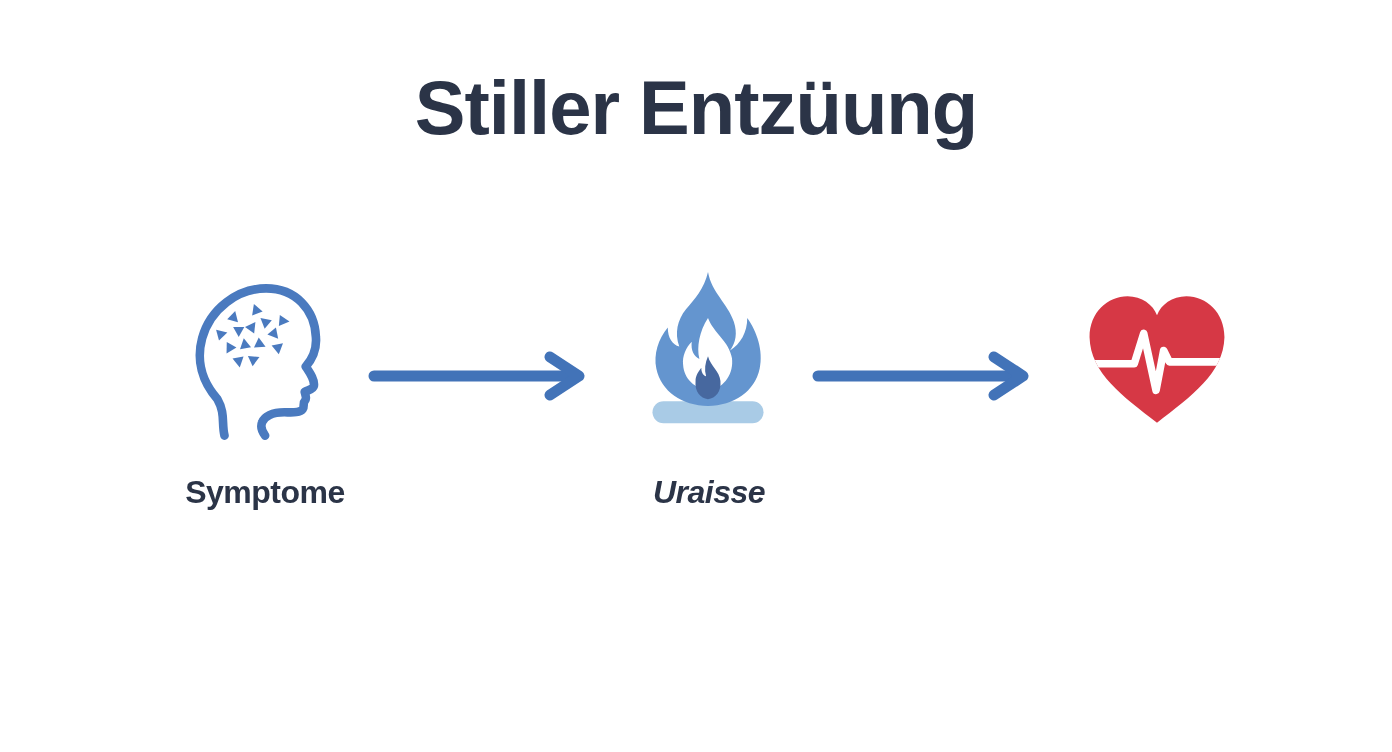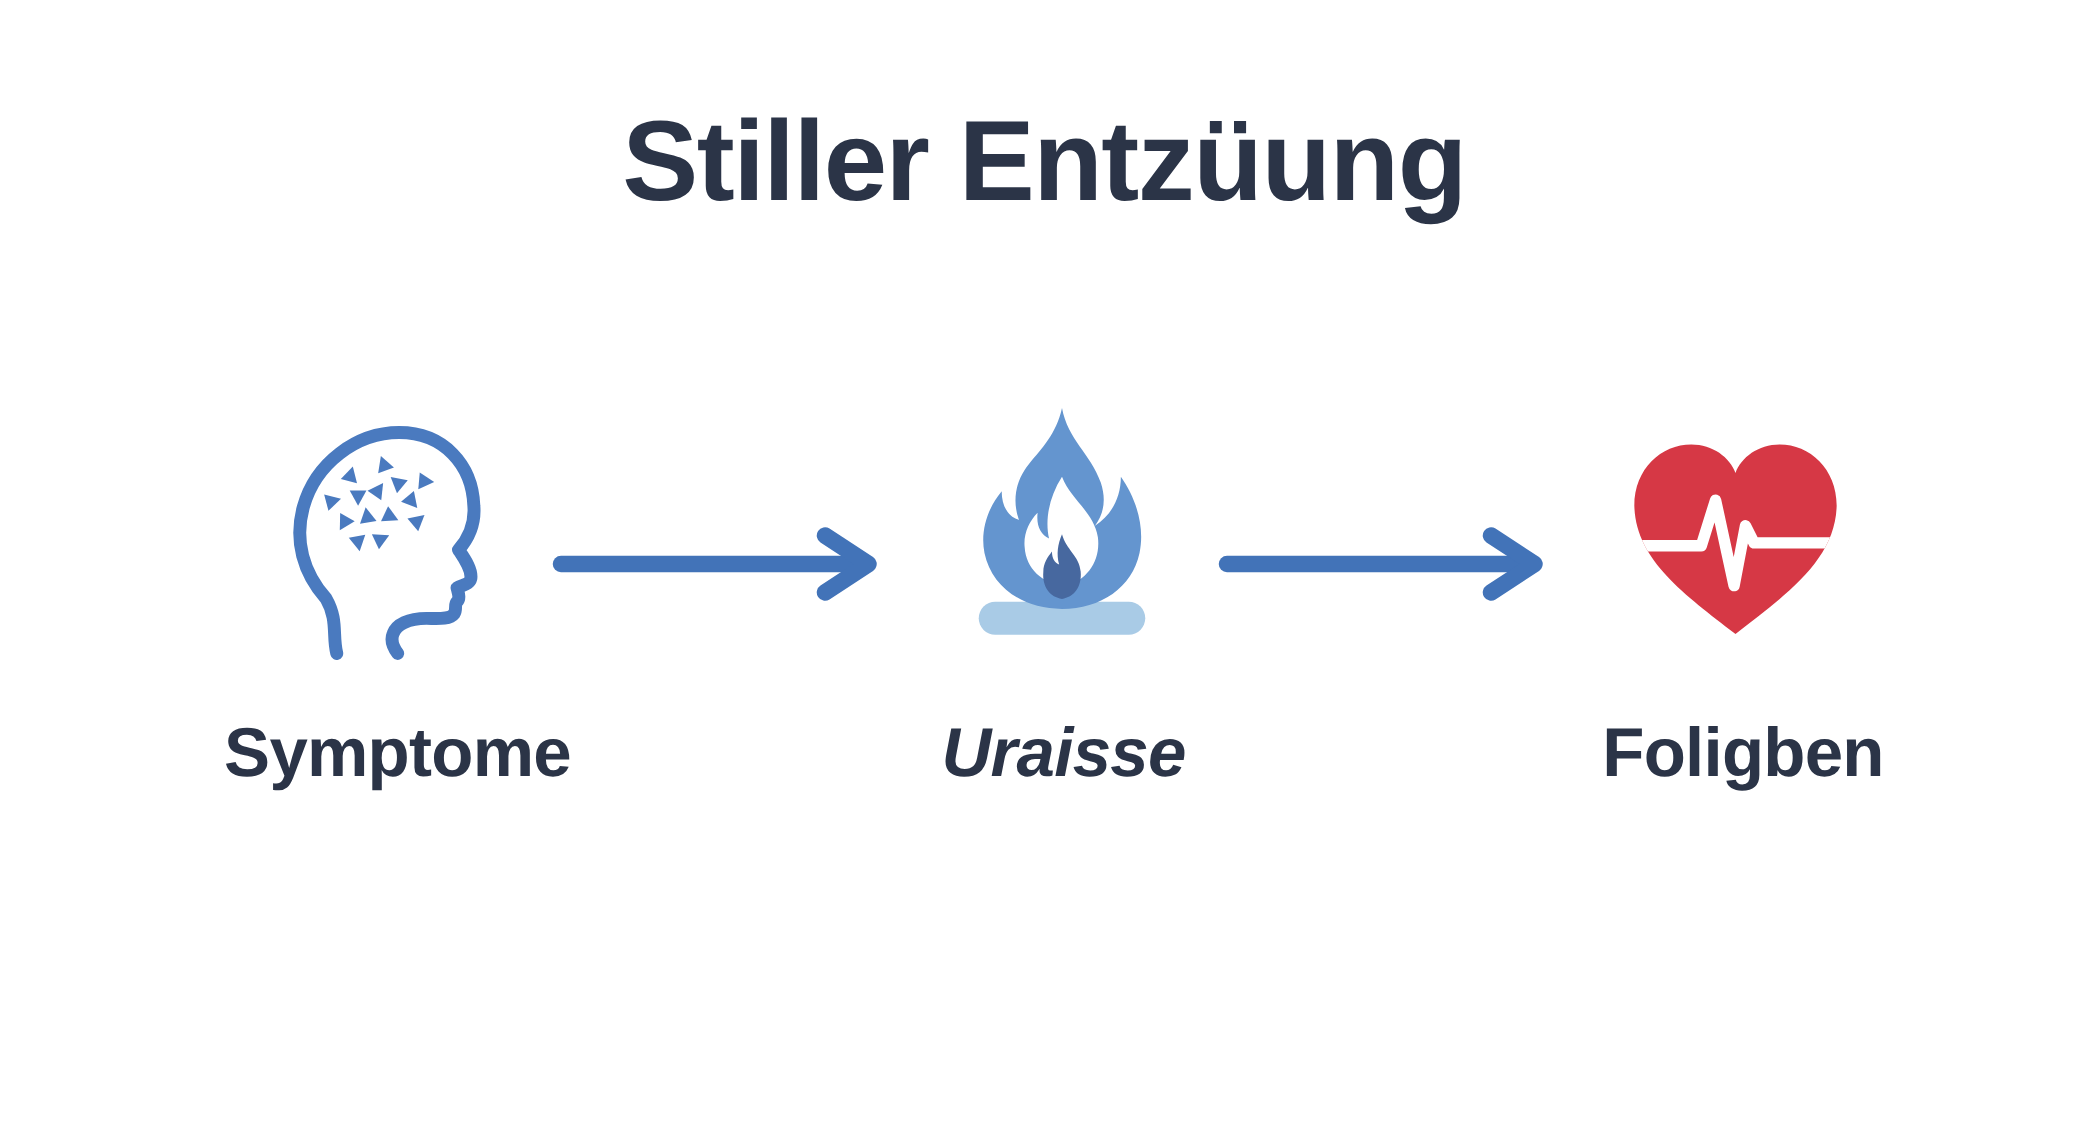--- a/index.html
+++ b/index.html
@@ -20,21 +20,21 @@
   }
   .icon{ position:absolute; }
   #icon-head  { left:191px;  top:281px; width:132px; height:162px; }
   #icon-flame { left:641px;  top:264px; width:134px; height:170px; }
   #icon-heart { left:1081px; top:289px; width:152px; height:142px; }
   .arrow{ position:absolute; width:234px; height:52px; }
   #arrow-1{ left:364px; top:350px; }
   #arrow-2{ left:808px; top:350px; }
   .flow-label{
     position:absolute; width:300px; text-align:center;
-    color:var(--text); font-size:46px; font-weight:700; letter-spacing:-0.5px;
+    color:var(--text); font-size:32px; font-weight:700; letter-spacing:-0.5px;
   }
   #label-1{ left:115px;  top:474px; }
   #label-2{ left:559px;  top:474px;font-style:italic; }
   #label-3{ left:1012px; top:474px; }
 
   
   .stroke-blue{ stroke:var(--blue); fill:none; stroke-linecap:round; stroke-linejoin:round; }
   .fill-blue{ fill:var(--blue); }
   .flame-main{ fill:var(--flame-main); }
   .flame-dark{ fill:var(--flame-dark); }
@@ -138,15 +138,14 @@
       </defs>
       <path class="heart-red" d="M 80 140 C 44 112, 10 88, 9 50 C 9 24, 28 7, 49 7 C 64 7, 76 16, 80 27 C 84 16, 96 7, 111 7 C 132 7, 151 24, 151 50 C 150 88, 116 112, 80 140 Z"></path>
       <g clip-path="url(#heartClip)">
         <path class="ecg-line" d="M 6 78 L 56 78 L 66 46 L 79 106 L 87 64 L 93 76 L 154 76"></path>
       </g>
     </svg>
   </div>
 
   <div class="flow-label" id="label-1">Symptome</div>
   <div class="flow-label" id="label-2">Uraisse</div>
-  <div class="flow-label" id="label-3">Foligben</div>
 
 </div>
 
 </body></html>

